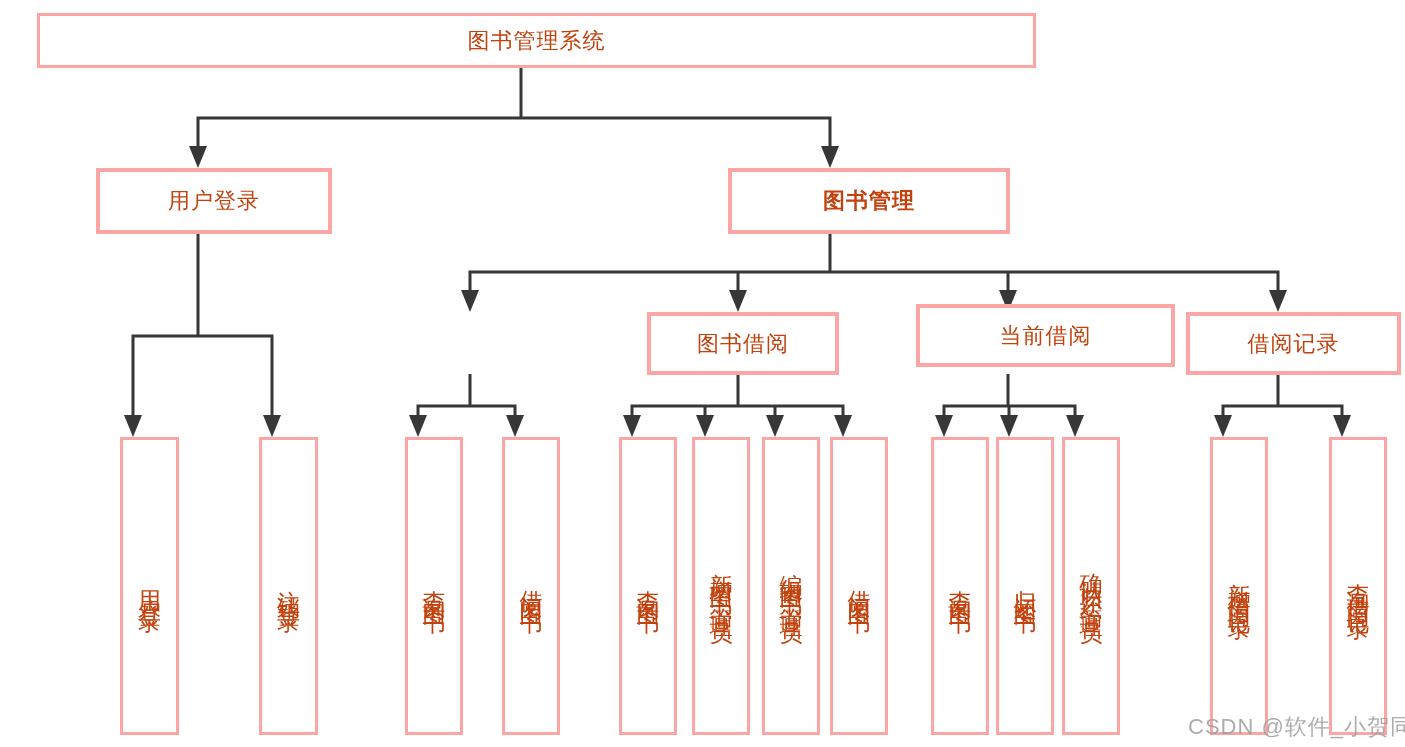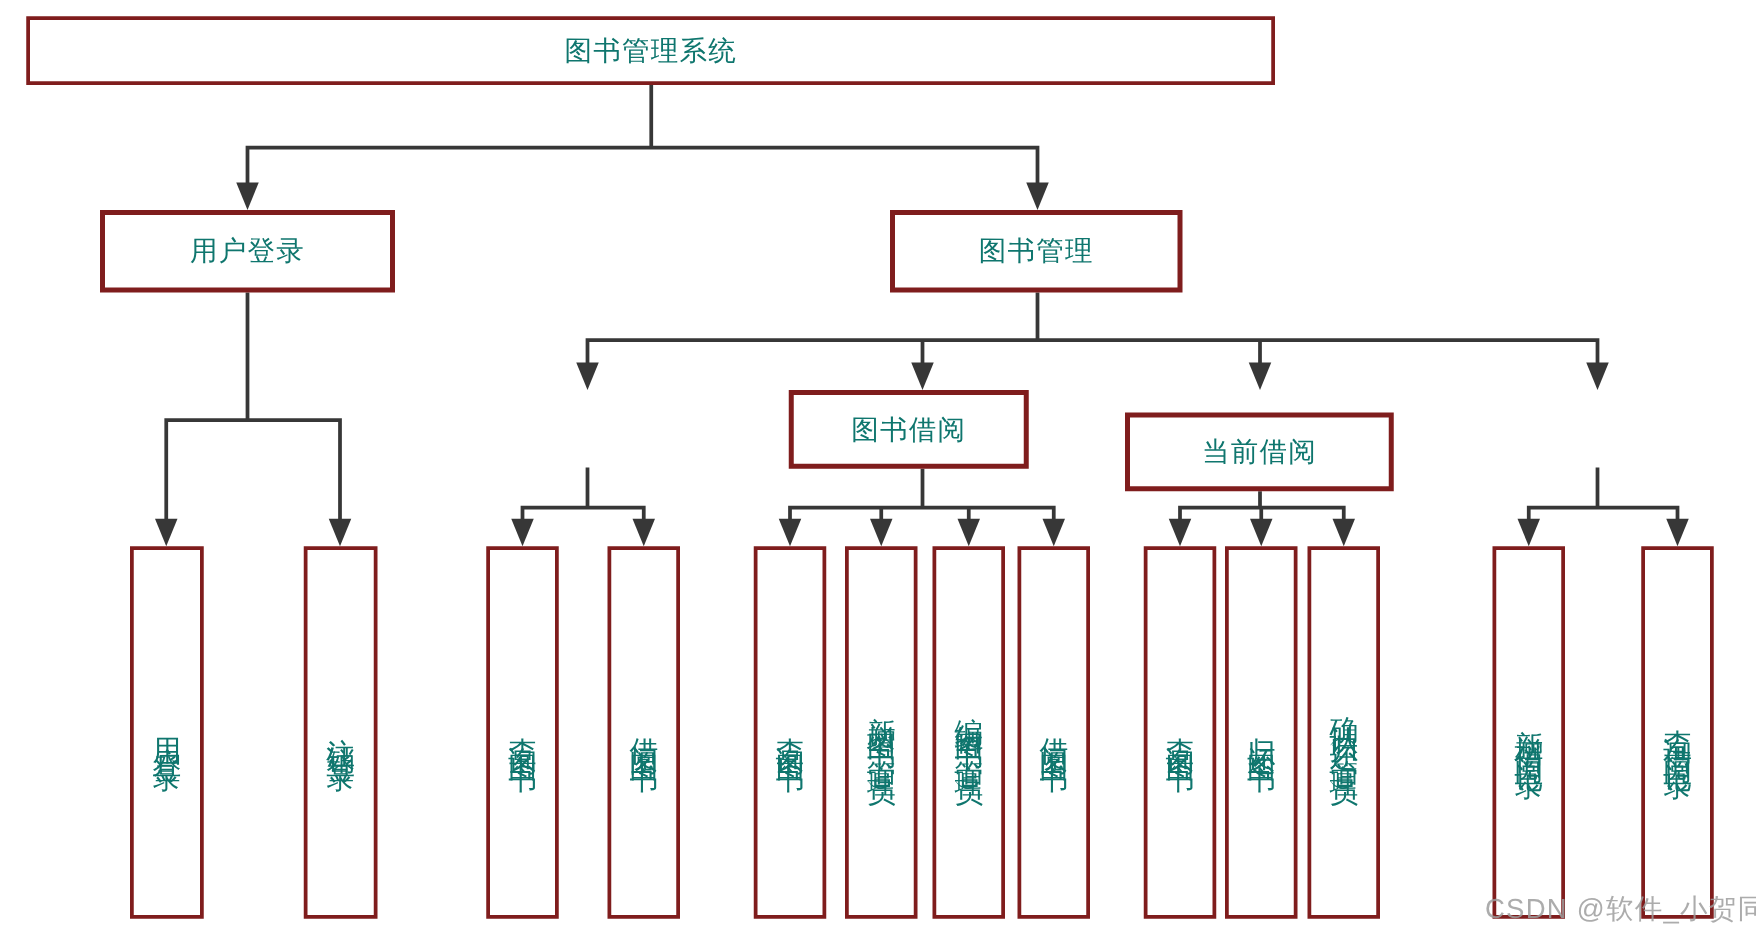--- a/index.html
+++ b/index.html
@@ -19,26 +19,27 @@
     position: absolute;
     left: 0;
     top: 0;
     width: 1405px;
     height: 747px;
     pointer-events: none;
   }
   .node {
     position: absolute;
     box-sizing: border-box;
-    border: 3px solid #7f1d1d;
+    border: 3px solid #fca5a5;
     background: #ffffff;
     display: flex;
     align-items: center;
     justify-content: center;
-    color: #0f766e;
+    color: #c2410c;
+    margin-left: 16px;
   }
   .node.lvl1 { border-width: 3px; }
   .node.lvl2 { border-width: 4px; }
   .node.lvl3 { border-width: 4px; }
   .node.leaf { border-width: 3px; }
   .hlabel {
     font-size: 22px;
     letter-spacing: 1px;
     white-space: nowrap;
   }
@@ -113,29 +114,32 @@
     </g>
   </svg>
 
   <div class="node lvl1" style="left:21px; top:13px; width:999px; height:55px;">
     <span class="hlabel">图书管理系统</span>
   </div>
 
   <div class="node lvl2" style="left:80px; top:168px; width:236px; height:66px;">
     <span class="hlabel">用户登录</span>
   </div>
-  <div class="node lvl2" style="left:712px; top:168px; width:234px; height:66px;">
+  <div class="node lvl2" style="left:712px; top:168px; width:282px; height:66px;font-weight:bold;">
     <span class="hlabel">图书管理</span>
   </div>
 
   <div class="node lvl3" style="left:631px; top:312px; width:192px; height:63px;">
     <span class="hlabel">图书借阅</span>
   </div>
-  <div class="node lvl3" style="left:900px; top:330px; width:215px; height:63px;">
+  <div class="node lvl3" style="left:900px; top:304px; width:259px; height:63px;">
     <span class="hlabel">当前借阅</span>
+  </div>
+  <div class="node lvl3" style="left:1170px; top:312px; width:215px; height:63px;">
+    <span class="hlabel">借阅记录</span>
   </div>
 
   <div class="node leaf" style="left:104px; top:437px; width:59px; height:298px;">
     <span class="vlabel">用户登录</span>
   </div>
   <div class="node leaf" style="left:243px; top:437px; width:59px; height:298px;">
     <span class="vlabel">注销登录</span>
   </div>
 
   <div class="node leaf" style="left:389px; top:437px; width:58px; height:298px;">

